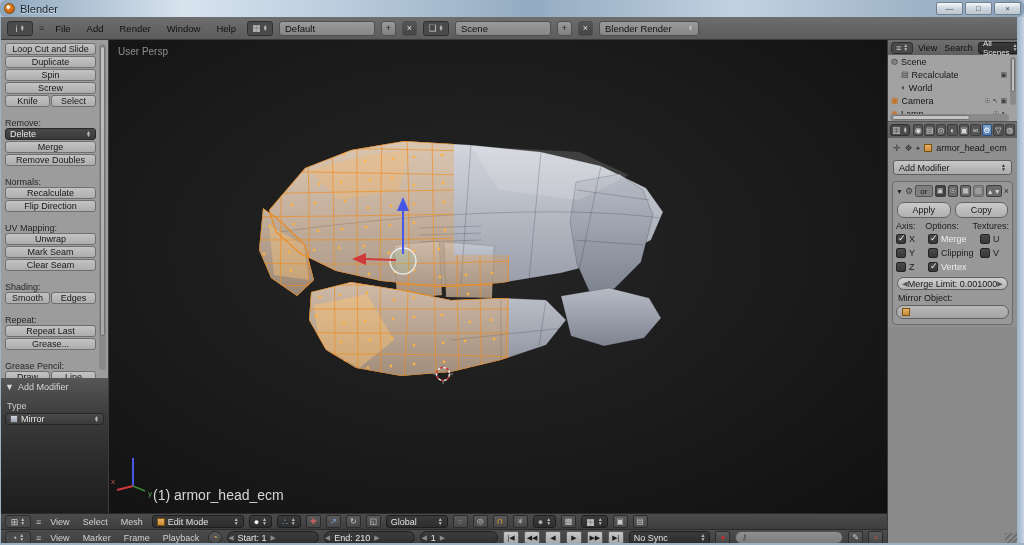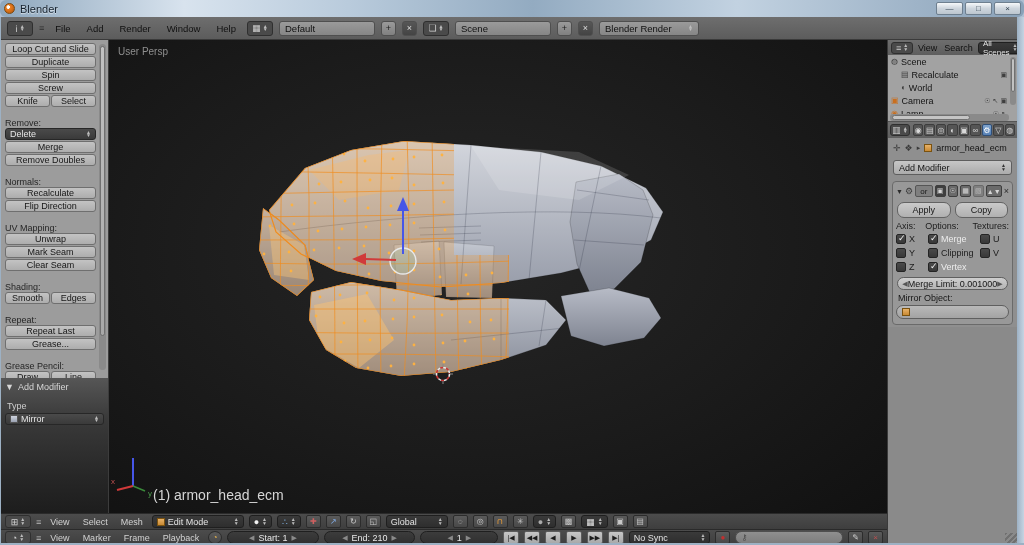--- a/index.html
+++ b/index.html
@@ -77,21 +77,21 @@
   
   .bar { height:16px; background:linear-gradient(#4c4c4c,#3e3e3e); border-top:1px solid #2a2a2a;
     display:flex; align-items:center; gap:5px; padding:0 4px; font-size:9px; color:#d2d2d2; }
   .bar .menu-item { color:#d2d2d2; padding:0 4px; }
   .dd-dark { height:13px; background:linear-gradient(#3a3a3a,#2e2e2e); border:1px solid #1f1f1f;
     border-radius:3px; display:flex; align-items:center; gap:3px; padding:0 4px; color:#e3e3e3; }
   .icon-box { width:15px; height:13px; background:linear-gradient(#5b5b5b,#484848); border:1px solid #2c2c2c;
     border-radius:2px; display:flex; align-items:center; justify-content:center; font-size:8px; color:#c9c9c9; }
   .icon-box.lit { color:#e49a38; }
   .tl-field { height:13px; background:linear-gradient(#3c3c3c,#303030); border:1px solid #1f1f1f;
-    border-radius:7px; color:#e8e8e8; display:flex; align-items:center; justify-content:center;
+    border-radius:7px; color:#e8e8e8; display:flex; align-items:center; 
     gap:4px; font-size:9px; }
   .tl-arrow { color:#8a8a8a; font-size:7px; }
   .pb-btn { width:16px; height:13px; background:linear-gradient(#c6c6c6,#a9a9a9); border:1px solid #5c5c5c;
     border-radius:2px; color:#1c1c1c; font-size:7px; display:flex; align-items:center; justify-content:center; }
   .key-field { width:108px; height:13px; background:linear-gradient(#8f8f8f,#7d7d7d); border:1px solid #4f4f4f;
     border-radius:7px; display:flex; align-items:center; padding:0 5px; color:#4c4c4c; font-size:8px; }
 
   
   .right-col { width:130px; display:flex; flex-direction:column; background:#8f8f8f; border-left:1px solid #3a3a3a; }
   .outliner { height:82px; background:#a2a2a2; border-bottom:1px solid #555; font-size:9px; position:relative; }

